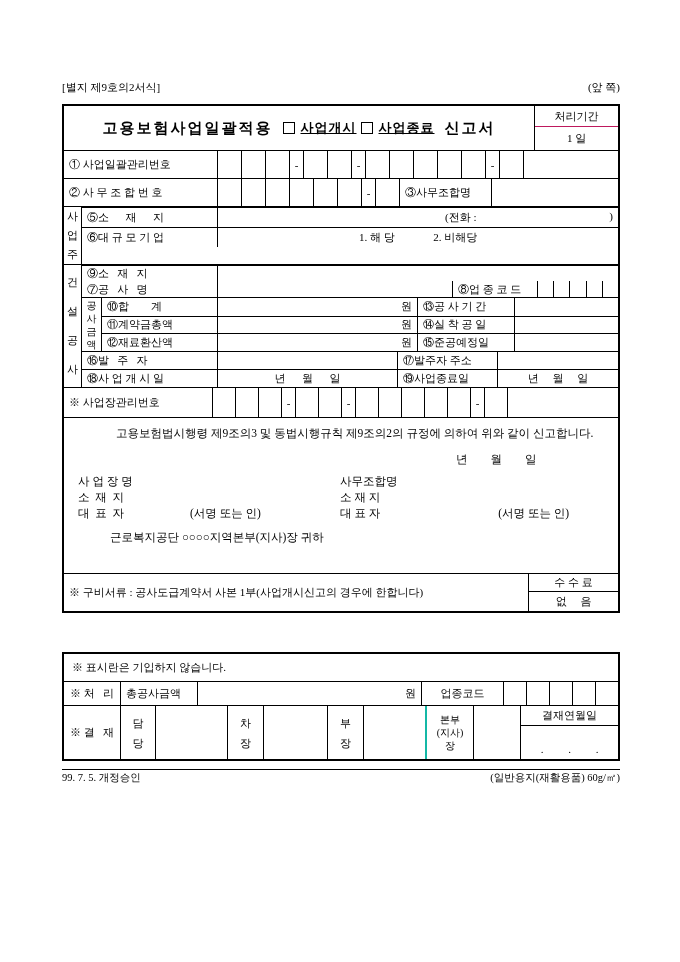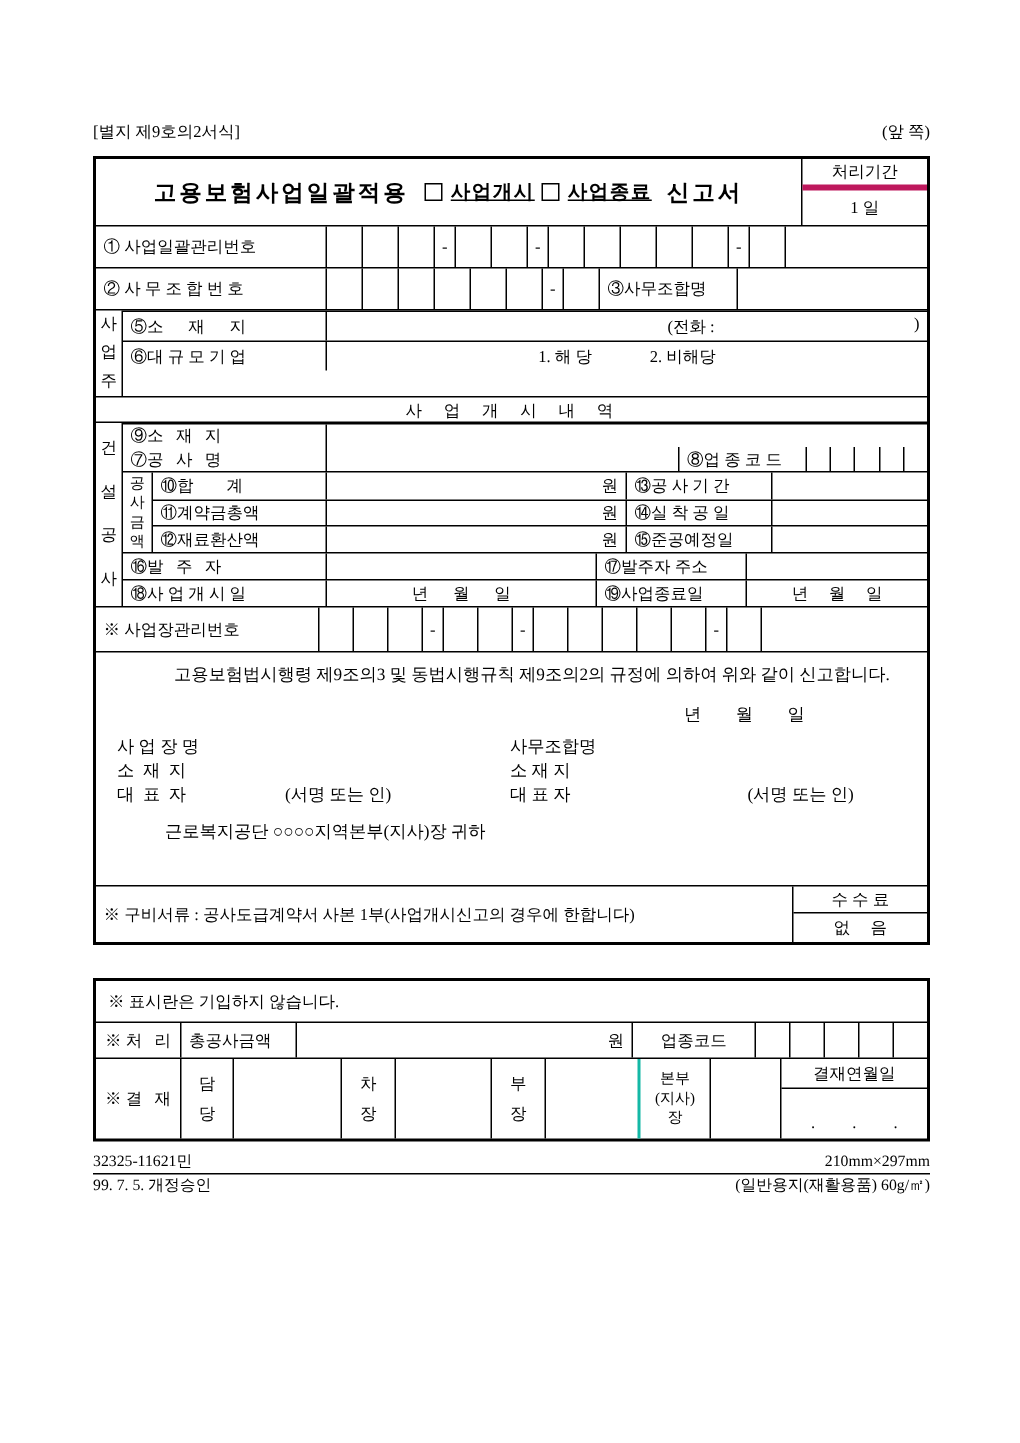--- a/index.html
+++ b/index.html
@@ -27,21 +27,21 @@
   .h16{height:16px}.h18{height:18px}.h30{height:30px}.h156{height:156px}
   .h38{height:38px}.h27{height:27px}.h24{height:24px}.h54{height:54px}
 
   .titleL { flex:1; display:flex; align-items:center; justify-content:center; gap:10px; }
   .big { font-weight:bold; font-size:15px; letter-spacing:2px;font-family:Liberation Mono, monospace; }
   .cbcol { display:flex; flex-direction:row; gap:4px;text-decoration:underline; }
   .cbrow { display:flex; align-items:center; gap:6px; }
   .sq { display:inline-block; width:12px; height:12px; border:1.5px solid #000; background:#fff; }
   .cbl { font-weight:bold; font-size:13px; letter-spacing:1px; }
   .proc { width:84px; display:flex; flex-direction:column; }
-  .proch { height:21px; display:flex; align-items:center; justify-content:center; border-bottom:4px solid #be185d; }
+  .proch { height:21px; display:flex; align-items:center; justify-content:center; border-bottom:1px solid #be185d; }
   .procv { flex:1; display:flex; align-items:center; justify-content:center; }
 
   .dc { width:24px; border-left:1px solid #000; }
   .dc23 { width:23px; border-left:1px solid #000; }
   .dash { width:14px; border-left:1px solid #000; display:flex; align-items:center; justify-content:center; }
   .fcell { flex:1; border-left:1px solid #000; }
 
   .strip { width:18px; border-right:1px solid #000; display:flex; align-items:center; justify-content:center; }
   .vtxt { word-break:break-all; text-align:center; width:14px; }
   .lh19 { line-height:19px; }
@@ -156,23 +156,20 @@
             </span>
           </div>
         </div>
         <div class="r h20 bt">
           <div class="c pre" style="width:135px">⑥대 규 모 기 업</div>
           <div class="c bl f1 ctr pre">1. 해 당              2. 비해당</div>
         </div>
       </div>
     </div>
 
-    <div class="r h17 bt">
-      <div class="c f1 ctr pre" style="letter-spacing:3px">사  업  개  시  내  역</div>
-    </div>
 
     <div class="r bt">
       <div class="strip">
         <span class="vtxt lh29">건설공사</span>
       </div>
       <div class="col f1">
 
         <div class="r h16 bt">
           <div class="c pre" style="width:135px">⑨소   재   지</div>
           <div class="c bl f1"></div>
@@ -327,24 +324,20 @@
       <div class="bl" style="width:47px"></div>
       <div class="datecol">
         <div class="dateh">결재연월일</div>
         <div class="datedots pre">.         .         .</div>
       </div>
     </div>
 
   </div>
 
   <div class="footer">
-    <div class="frow">
-      <span>32325-11621민</span>
-      <span>210mm×297mm</span>
-    </div>
     <div class="fline"></div>
     <div class="frow">
       <span>99. 7. 5. 개정승인</span>
       <span>(일반용지(재활용품) 60g/㎡)</span>
     </div>
   </div>
 
 </div>
 
 </body></html>

